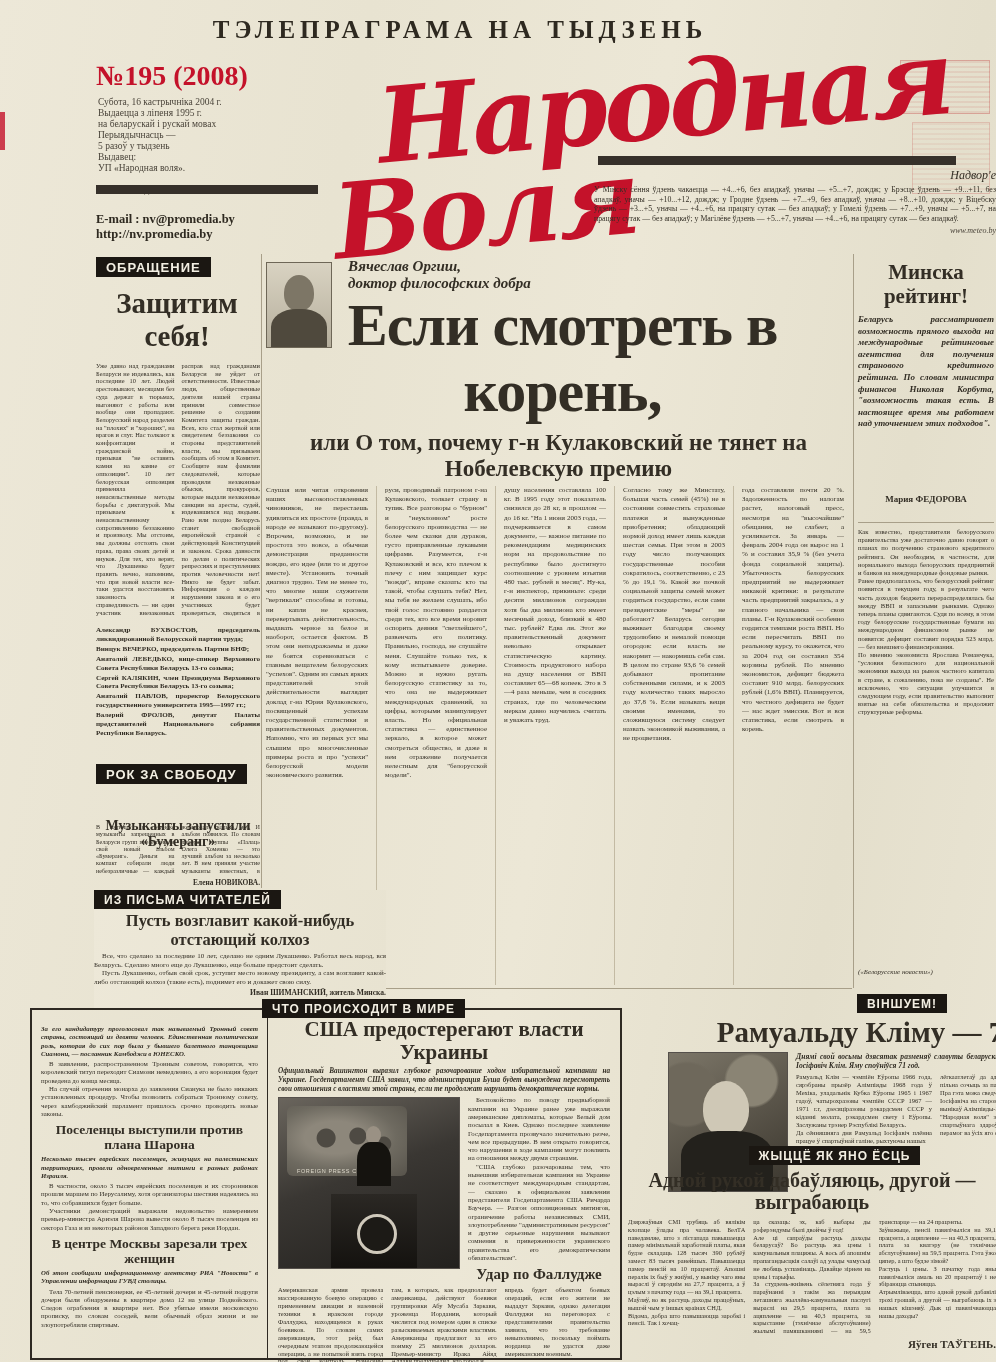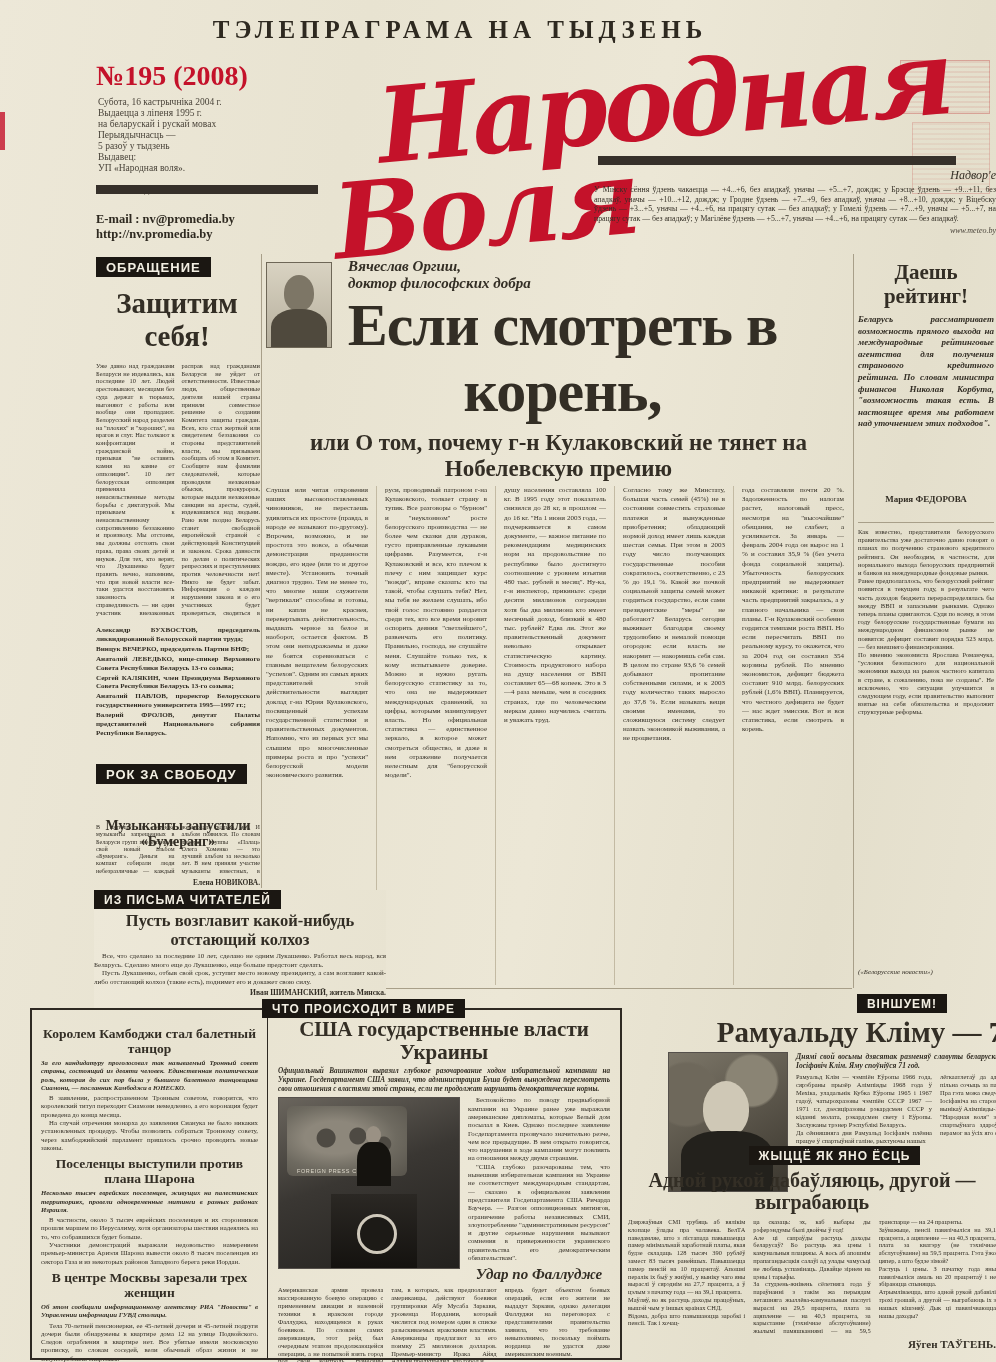--- a/index.html
+++ b/index.html
@@ -98,21 +98,21 @@
   .us-caption{position:absolute;left:10px;top:62px;color:#ded9cb;
     font-family:"Liberation Sans",sans-serif;font-size:5.5px;letter-spacing:.6px;}
   .us-figure{position:absolute;left:78px;top:28px;width:34px;height:60px;}
   .us-fig-head{position:absolute;left:9px;top:0;width:15px;height:18px;border-radius:50%;background:#9a9184;}
   .us-fig-body{position:absolute;left:0;top:16px;width:34px;height:44px;border-radius:40% 40% 0 0;background:#15130f;}
   .us-podium{position:absolute;left:52px;bottom:0;width:86px;height:74px;background:linear-gradient(#2b2824,#14120f);}
   .us-seal{position:absolute;left:26px;top:20px;width:34px;height:34px;border-radius:50%;
     border:3px solid #cfc9bb;background:#1c1a16;}
   .us-body{font-size:6.8px;line-height:8.3px;margin-top:3px;}
   .us-body p{margin:0;text-indent:8px;text-align:justify;}
-  .fallujah-head{clear:none;text-align:center;font-weight:bold;font-size:15px;margin-top:4px;font-style:italic;}
+  .fallujah-head{clear:none;text-align:center;font-weight:bold;font-size:15px;margin-top:4px;}
   .fallujah-cols{display:flex;gap:8px;margin-top:3px;height:96px;overflow:hidden;}
   .fallujah-col{flex:1;font-size:6.5px;line-height:7.9px;text-align:justify;overflow:hidden;}
   
   .congrat{left:628px;top:994px;width:408px;margin-left:40px;}
   .congrat-bannerwrap{text-align:center;margin-left:60px;}
   .congrat-head{text-align:center;font-weight:bold;font-size:29px;margin-top:3px;font-family:Liberation Serif, serif;}
   .congrat-grid{display:grid;grid-template-columns:120px 1fr;column-gap:8px;margin-top:3px;}
   .congrat-photo{width:118px;height:138px;border:1px solid #55504b;position:relative;overflow:hidden;
     background:radial-gradient(circle at 70% 20%,#8a8474 0 18%,transparent 20%),
                radial-gradient(circle at 15% 30%,#6e685b 0 22%,transparent 24%),
@@ -208,52 +208,51 @@
   <div class="abs main-h1">Если смотреть в корень,</div>
   <div class="abs main-sub">или О том, почему г-н Кулаковский не тянет на Нобелевскую премию</div>
   <div class="abs main-cols">
     <div class="main-col">Слушая или читая откровения наших высокопоставленных чиновников, не перестаешь удивляться их простоте (правда, в народе ее называют по-другому). Впрочем, возможно, и не простота это вовсе, а обычная демонстрация преданности вождю, его идее (или то и другое вместе). Установить точный диагноз трудно. Тем не менее то, что многие наши служители "вертикали" способны и готовы, ни капли не краснея, перевертывать действительность, выдавать черное за белое и наоборот, остается фактом. В этом они неподражаемы и даже не боятся соревноваться с главным вещателем белорусских "успехов". Одним из самых ярких представителей этой действительности выглядит доклад г-на Юрия Кулаковского, посвященный успехам государственной статистики и правительственных документов. Напомню, что из первых уст мы слышим про многочисленные примеры роста и про "успехи" белорусской модели экономического развития.</div>
     <div class="main-col">руси, проводимый патроном г-на Кулаковского, толкает страну в тупик. Все разговоры о "бурном" и "неуклонном" росте белорусского производства — не более чем сказки для дураков, густо приправленные лукавыми цифрами. Разумеется, г-н Кулаковский и все, кто плечом к плечу с ним защищает курс "вождя", вправе сказать: кто ты такой, чтобы слушать тебя? Нет, мы тебя не желаем слушать, ибо твой голос постоянно раздается среди тех, кто все время норовит оспорить деяния "светлейшего", развенчать его политику. Правильно, господа, не слушайте меня. Слушайте только тех, к кому испытываете доверие. Можно и нужно ругать белорусскую статистику за то, что она не выдерживает международных сравнений, за цифры, которыми манипулирует власть. Но официальная статистика — единственное зеркало, в которое может смотреться общество, и даже в нем отражение получается нелестным для "белорусской модели".</div>
     <div class="main-col">душу населения составляла 100 кг. В 1995 году этот показатель снизился до 28 кг, в прошлом — до 16 кг. "На 1 июня 2003 года, — подчеркивается в самом документе, — важное питание по рекомендациям медицинских норм на продовольствие по республике было достигнуто соотношение с уровнем изъятия 480 тыс. рублей в месяц". Ну-ка, г-н инспектор, прикиньте: среди десяти миллионов сограждан хотя бы два миллиона кто имеет месячный доход, близкий к 480 тыс. рублей? Едва ли. Этот же правительственный документ невольно открывает статистическую картину. Стоимость продуктового набора на душу населения от ВВП составляет 65—68 копеек. Это в 3—4 раза меньше, чем в соседних странах, где по человеческим меркам давно научились считать и уважать труд.</div>
     <div class="main-col">Согласно тому же Минстату, большая часть семей (45%) не в состоянии совместить страховые платежи и вынужденные приобретения; обладающий нормой доход имеет лишь каждая шестая семья. При этом в 2003 году число получающих государственные пособия сократилось, соответственно, с 23 % до 19,1 %. Какой же почвой социальной защиты семей может гордиться государство, если сами президентские "меры" не работают? Беларусь сегодня выживает благодаря своему трудолюбию и немалой помощи огородов: если власть не накормит — накормишь себя сам. В целом по стране 93,6 % семей добывают пропитание собственными силами, и к 2003 году количество таких выросло до 37,8 %. Если называть вещи своими именами, то сложившуюся систему следует назвать экономикой выживания, а не процветания.</div>
     <div class="main-col">года составляли почти 20 %. Задолженность по налогам растет, налоговый пресс, несмотря на "высочайшие" обещания, не слабеет, а усиливается. За январь — февраль 2004 года он вырос на 1 % и составил 35,9 % (без учета фонда социальной защиты). Убыточность белорусских предприятий не выдерживает никакой критики: в результате часть предприятий закрылась, а у главного начальника — свои планы. Г-н Кулаковский особенно гордится темпами роста ВВП. Но если пересчитать ВВП по реальному курсу, то окажется, что за 2004 год он составил 354 корзины рублей. По мнению экономистов, дефицит бюджета составит 910 млрд. белорусских рублей (1,6% ВВП). Планируется, что честного дефицита не будет — нас ждет эмиссия. Вот и вся статистика, если смотреть в корень.</div>
   </div>
 
-  <div class="abs rating-headline">Даешь рейтинг!</div>
+  <div class="abs rating-headline">Минска рейтинг!</div>
   <div class="abs rating-lead">Беларусь рассматривает возможность прямого выхода на международные рейтинговые агентства для получения странового кредитного рейтинга. По словам министра финансов Николая Корбута, "возможность такая есть. В настоящее время мы работаем над уточнением этих подходов".</div>
   <div class="abs rating-byline">Мария ФЕДОРОВА</div>
   <div class="abs hrule rating-rule"></div>
   <div class="abs rating-body prewrap">Как известно, представители белорусского правительства уже достаточно давно говорят о планах по получению странового кредитного рейтинга. Он необходим, в частности, для нормального выхода белорусских предприятий и банков на международные фондовые рынки.
 Ранее предполагалось, что белорусский рейтинг появится в текущем году, в результате чего часть доходов бюджета перераспределялась бы между ВВП и запасными рынками. Однако теперь планы сдвигаются. Судя по всему, в этом году белорусские государственные бумаги на международном финансовом рынке не появятся: дефицит составит порядка 523 млрд. — без внешнего финансирования.
 По мнению экономиста Ярослава Романчука, "условия безопасного для национальной экономики выхода на рынок частного капитала в стране, к сожалению, пока не созданы". Не исключено, что ситуация улучшится в следующем году, если правительство выполнит взятые на себя обязательства и продолжит структурные реформы.</div>
   <div class="abs rating-credit">(«Белорусские новости»)</div>
 
   <div class="abs banner world-banner">ЧТО ПРОИСХОДИТ В МИРЕ</div>
   <div class="abs world-box">
     <div class="world-left">
-      <div class="w-head">Королем Камбоджи стал балетный танцор</div>
       <div class="w-lead">За его кандидатуру проголосовал так называемый Тронный совет страны, состоящий из девяти человек. Единственная политическая роль, которая до сих пор была у бывшего балетного танцовщика Сиамони, — посланник Камбоджи в ЮНЕСКО.</div>
       <div class="w-body">
         <p>В заявлении, распространенном Тронным советом, говорится, что королевский титул переходит Сиамони немедленно, а его коронация будет проведена до конца месяца.</p>
         <p>На случай отречения монарха до заявления Сианука не было никаких установленных процедур. Чтобы позволить собраться Тронному совету, через камбоджийский парламент пришлось срочно проводить новые законы.</p>
       </div>
       <div class="w-head">Поселенцы выступили против плана Шарона</div>
       <div class="w-lead">Несколько тысяч еврейских поселенцев, живущих на палестинских территориях, провели одновременные митинги в разных районах Израиля.</div>
       <div class="w-body">
         <p>В частности, около 3 тысяч еврейских поселенцев и их сторонников прошли маршем по Иерусалиму, хотя организаторы шествия надеялись на то, что собравшихся будет больше.</p>
         <p>Участники демонстраций выражали недовольство намерением премьер-министра Ариэля Шарона вывести около 8 тысяч поселенцев из сектора Газа и из некоторых районов Западного берега реки Иордан.</p>
       </div>
       <div class="w-head">В центре Москвы зарезали трех женщин</div>
       <div class="w-lead">Об этом сообщили информационному агентству РИА "Новости" в Управлении информации ГУВД столицы.</div>
       <div class="w-body">
         <p>Тела 70-летней пенсионерки, ее 45-летней дочери и 45-летней подруги дочери были обнаружены в квартире дома 12 на улице Подвойского. Следов ограбления в квартире нет. Все убитые имели московскую прописку, по словам соседей, вели обычный образ жизни и не злоупотребляли спиртным.</p>
       </div>
     </div>
     <div class="world-right">
-      <div class="us-head">США государственные власти Украины</div>
+      <div class="us-head">США предостерегают власти Украины</div>
       <div class="us-lead">Официальный Вашингтон выразил глубокое разочарование ходом избирательной кампании на Украине. Госдепартамент США заявил, что администрация Буша будет вынуждена пересмотреть свои отношения с властями этой страны, если те продолжат нарушать демократические нормы.</div>
       <div class="us-photo">
         <div class="us-backdrop">
           <div class="us-map"></div>
           <div class="us-caption">FOREIGN PRESS CENTER</div>
         </div>
         <div class="us-figure">
           <div class="us-fig-head"></div>
           <div class="us-fig-body"></div>
         </div>

